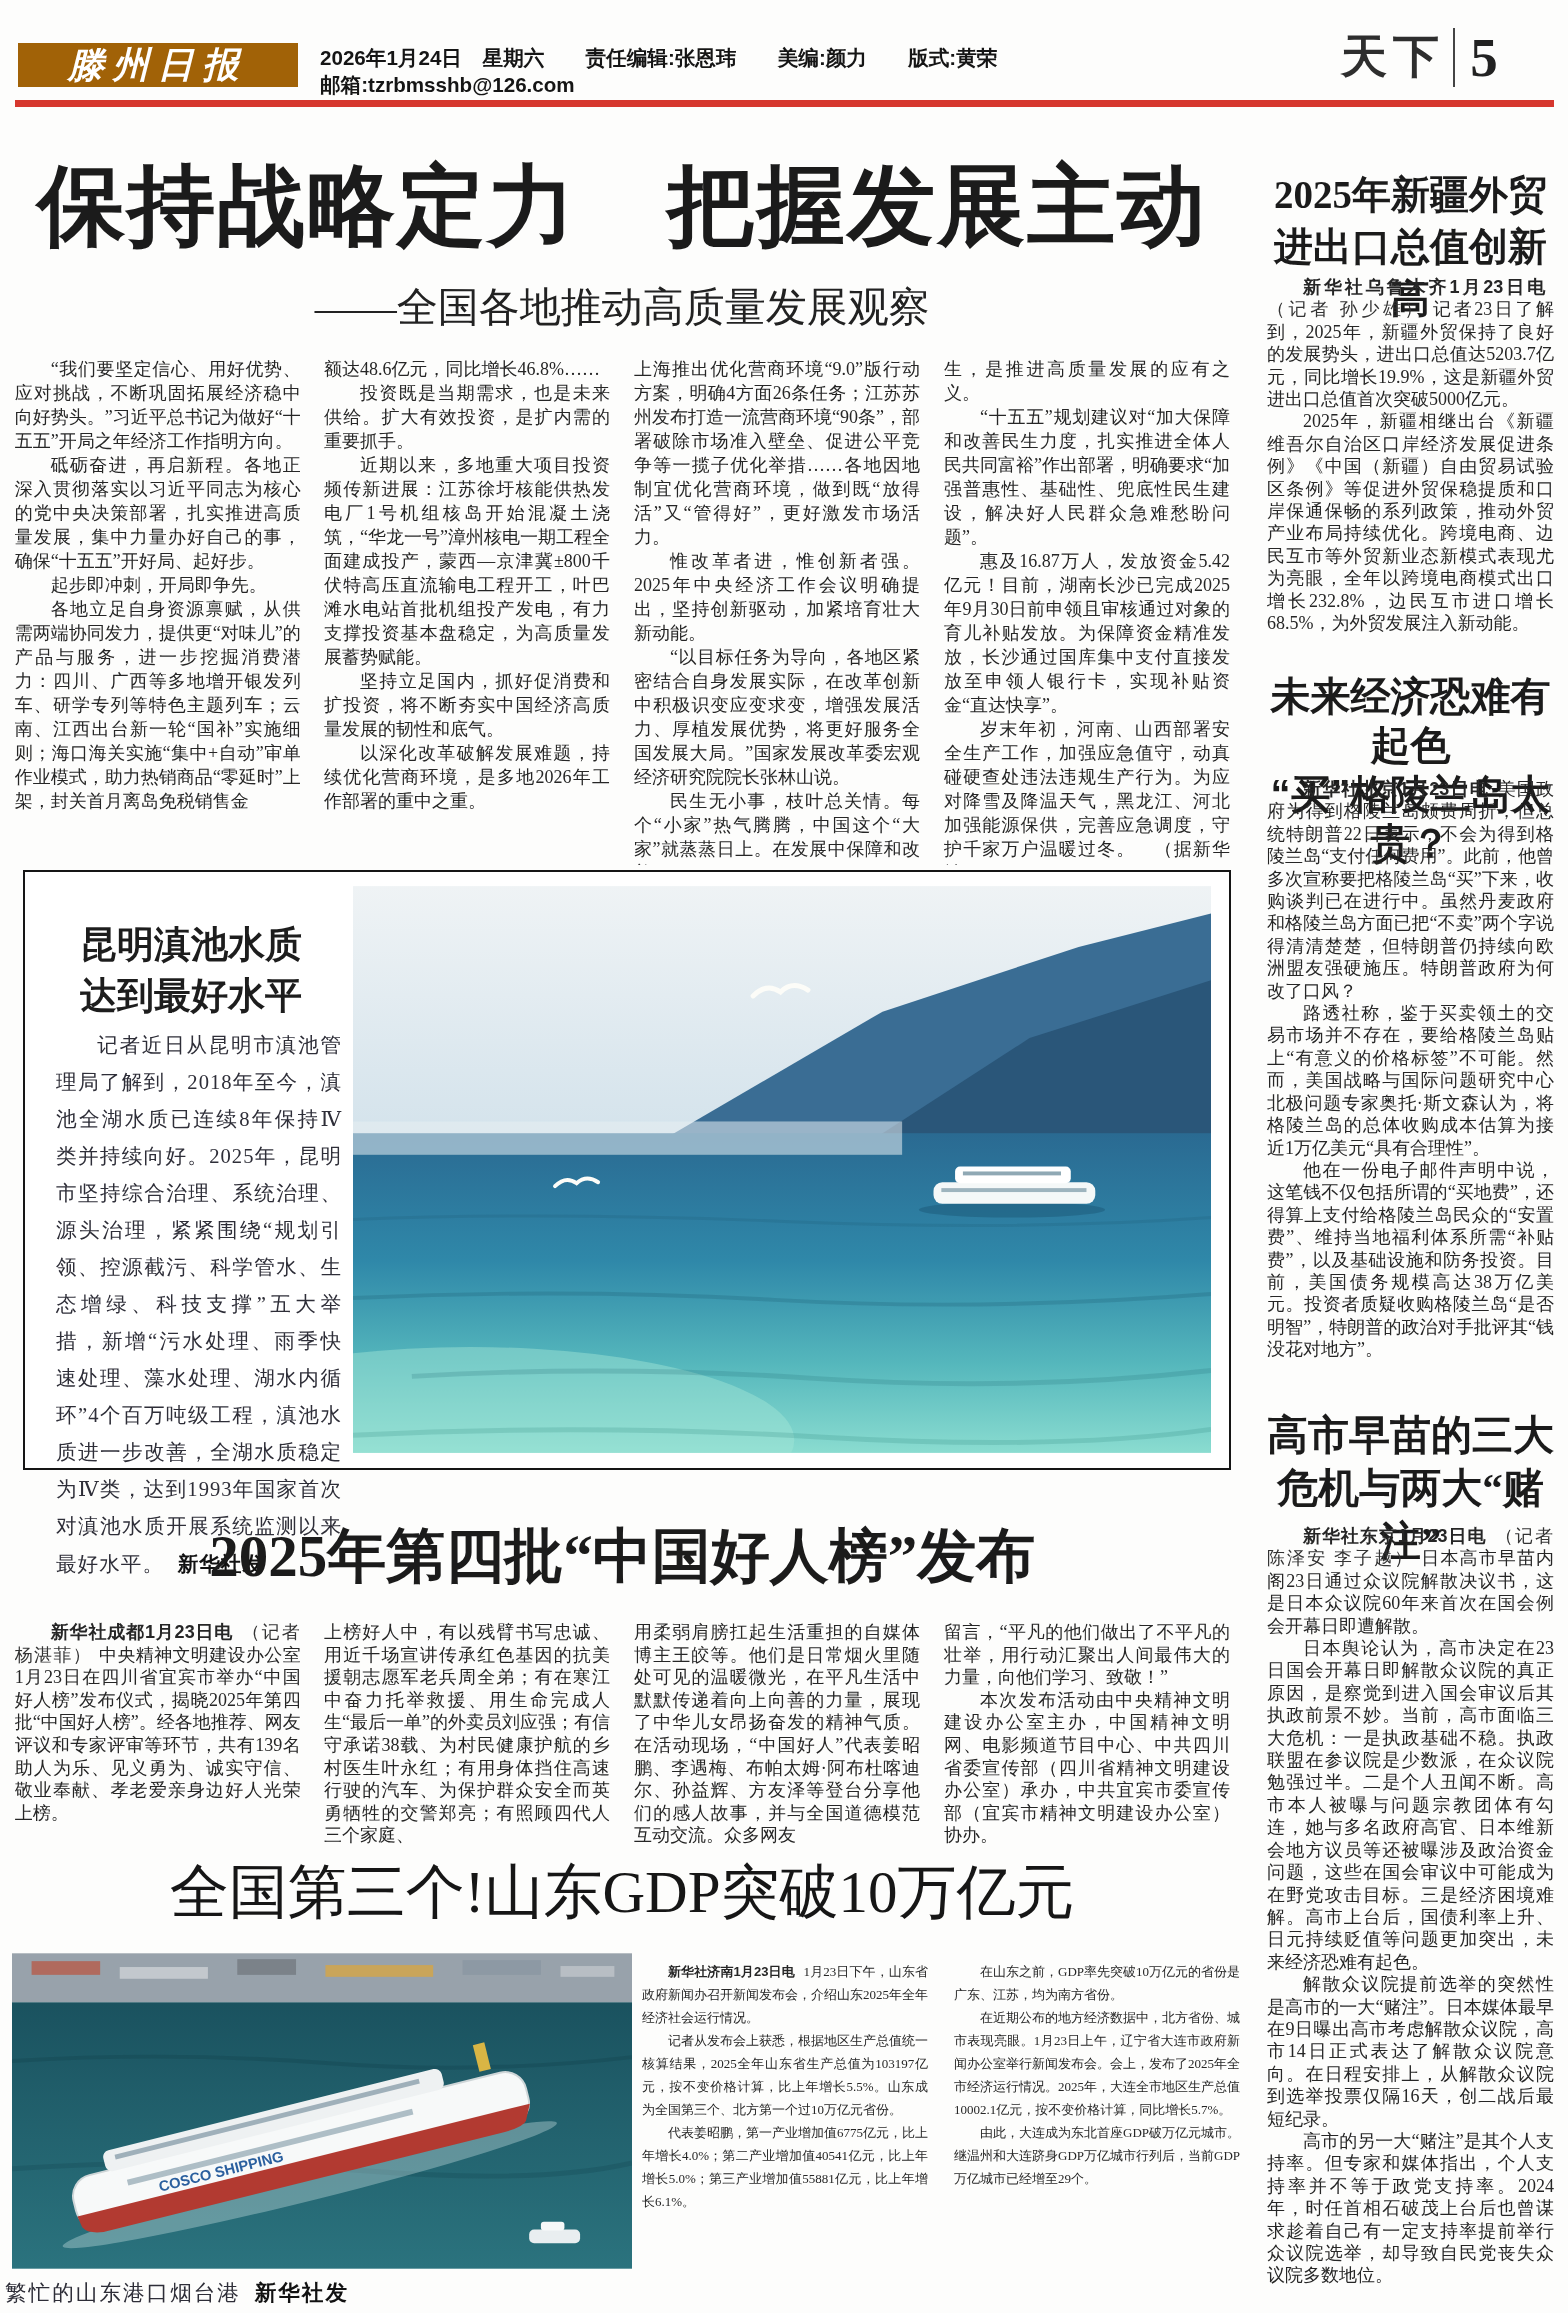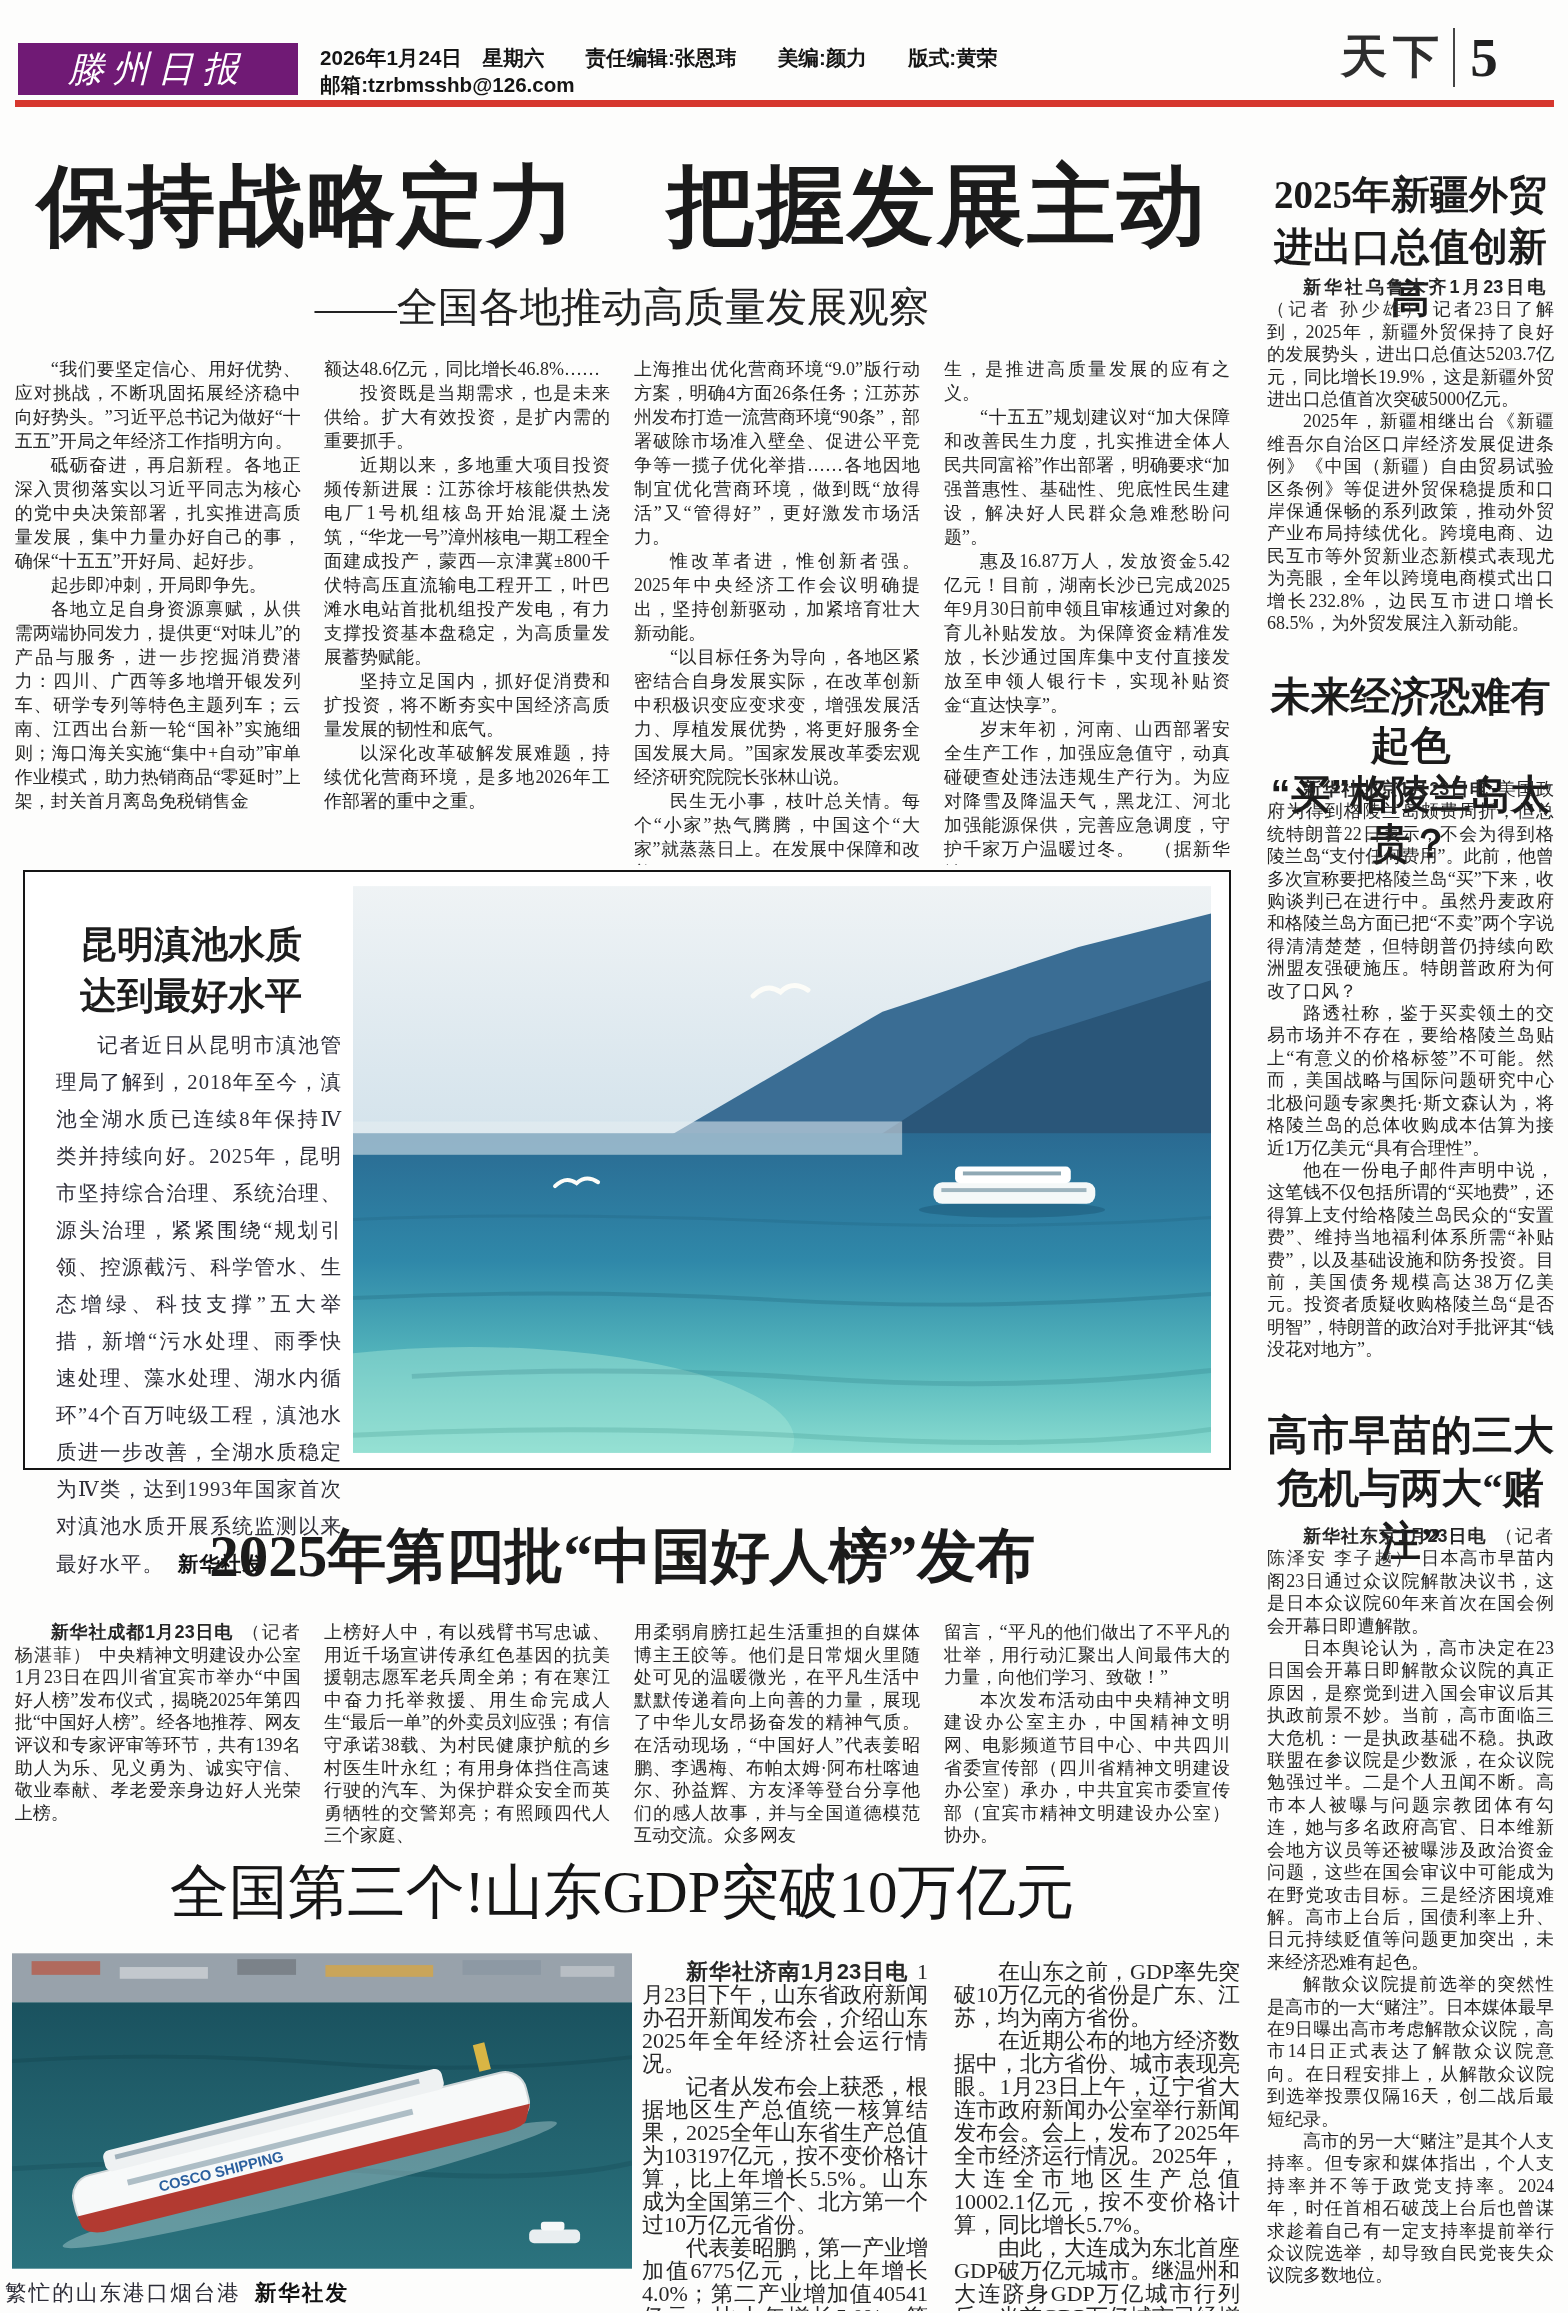--- a/index.html
+++ b/index.html
@@ -2,22 +2,22 @@
 <html><head>
 <meta charset="utf-8">
 <style>
   html,body{margin:0;padding:0;background:#ffffff;}
   .page{position:relative;width:1568px;height:2313px;background:#fdfdfc;overflow:hidden;
         font-family:"Liberation Serif","DejaVu Serif",serif;color:#262626;}
   .abs{position:absolute;}
   .sans{font-family:"Liberation Sans","DejaVu Sans",sans-serif;}
 
   
-  .logo{left:17.6px;top:43px;width:280px;height:52px;background:#701a75;color:#fff;
-        display:flex;align-items:center;justify-content:center;font-size:36px;font-weight:normal;
+  .logo{left:17.6px;top:43px;width:280px;height:44px;background:#a16207;color:#fff;
+        display:flex;align-items:center;justify-content:center;font-size:36px;font-weight:bold;
         font-style:italic;letter-spacing:8.8px;}
   .hinfo{left:320px;top:45px;font-weight:bold;font-size:20.6px;line-height:26.5px;color:#151515;}
   .secwrap{left:1341px;top:25.5px;display:flex;align-items:center;}
   .secname{font-size:46px;font-weight:bold;color:#2e2e2e;letter-spacing:5.9px;}
   .secdiv{width:2px;height:59px;background:#444;margin:0 15.7px 0 7.8px;}
   .secnum{font-size:55px;font-weight:bold;color:#222;}
   .redrule{left:14.7px;top:100px;width:1539px;height:6.9px;background:#d6372e;}
 
   
   .a1-head{left:14.7px;top:147px;width:1215px;text-align:center;font-size:88px;font-weight:bold;
@@ -41,21 +41,21 @@
   .lakephoto{left:353px;top:886px;}
 
   
   .hao-head{left:14.7px;top:1517px;width:1215px;text-align:center;font-size:59px;font-weight:bold;color:#1b1b1b;}
   .haocol{top:1621px;width:286px;height:227px;font-size:18px;line-height:22.6px;}
 
   
   .gdp-head{left:14.7px;top:1853px;width:1215px;text-align:center;font-size:59px;font-weight:normal;color:#161616;}
   .portphoto{left:11.8px;top:1953px;}
   .gdp-cap{left:5px;top:2278px;width:620px;font-size:21.6px;letter-spacing:2px;color:#2e2e38;}
-  .gdpcol{top:1960px;width:286px;height:351px;font-size:22px;line-height:23px;}
+  .gdpcol{top:1960px;width:286px;height:351px;font-size:13px;line-height:23px;}
   .g1{left:642px}.g2{left:954px}
 
   
   .side{left:1267px;width:287px;}
   .sbody{text-align:justify;font-size:18px;line-height:22.4px;}
   .sbody p{margin:0;text-indent:2em;}
   .shead{text-align:center;font-weight:bold;color:#1b1b1b;font-family:Liberation Serif, serif;}
   .s1h{top:169px;font-size:39px;line-height:52px;}
   .s1b{top:276px;}
   .s2h{top:672px;font-size:40px;line-height:49px;font-family:"Liberation Sans","DejaVu Sans",sans-serif;}

